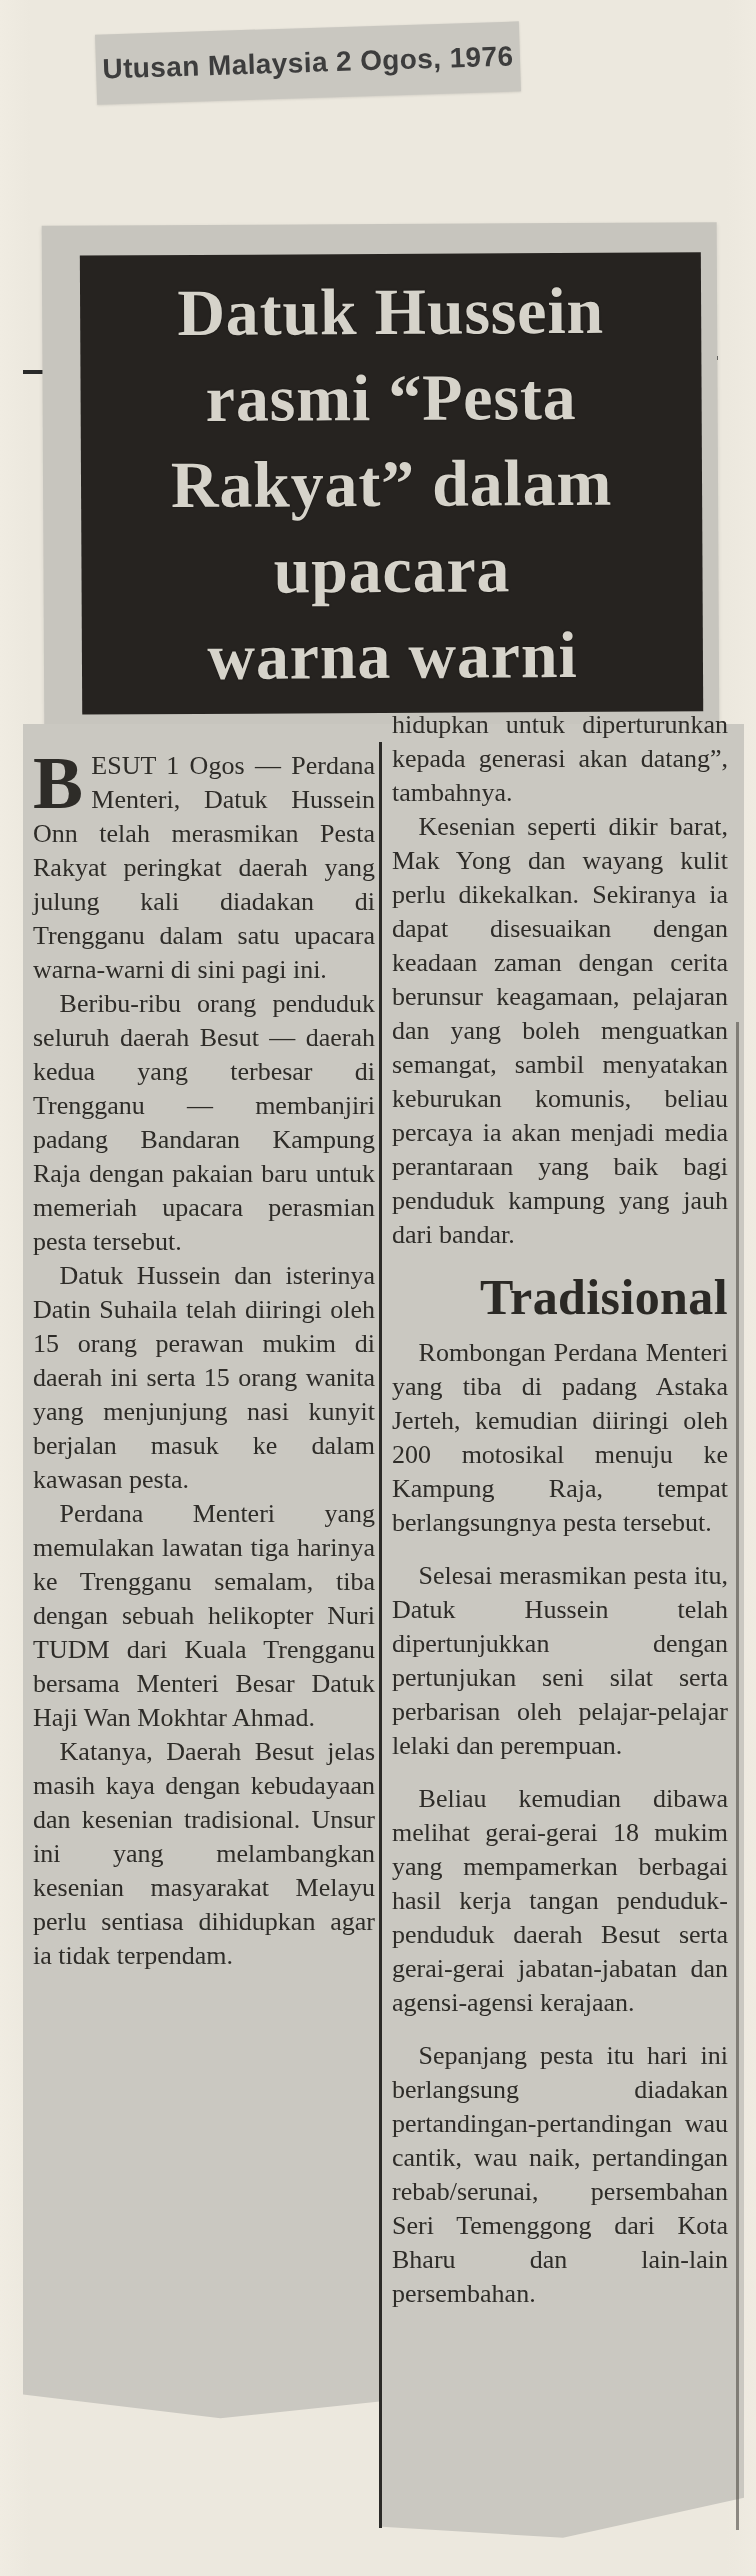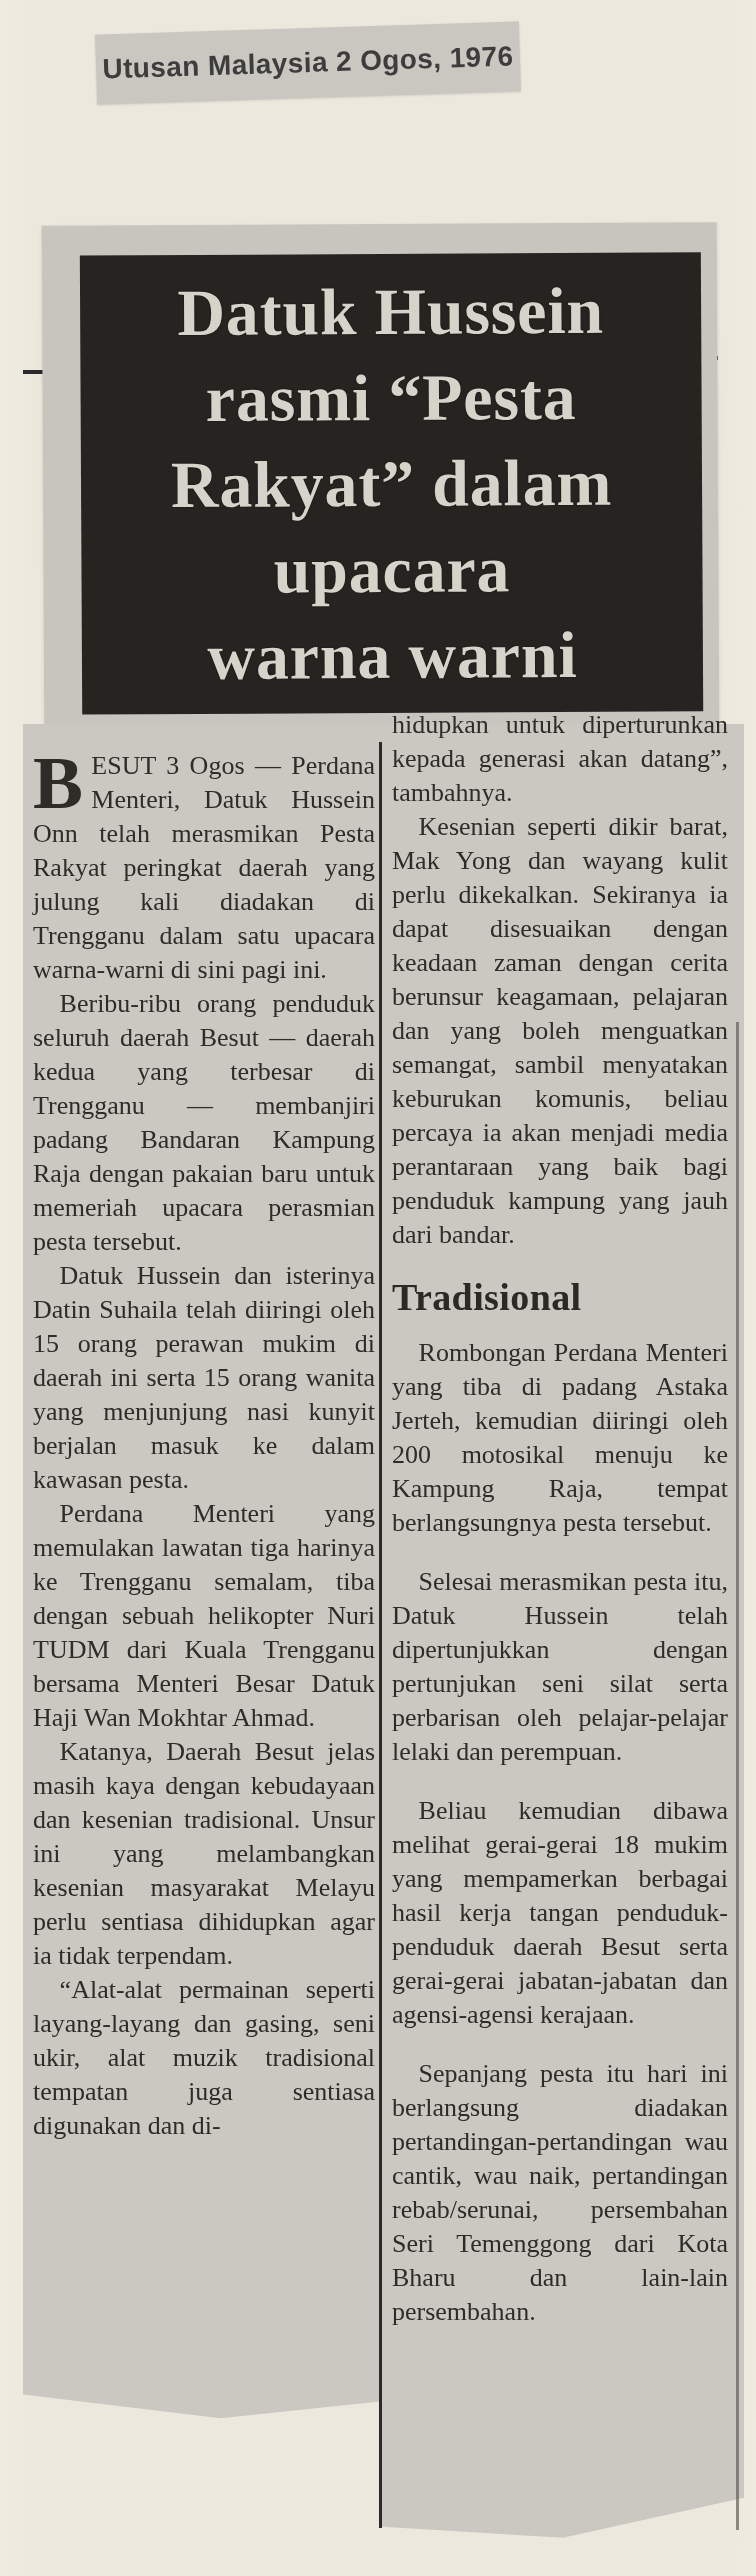--- a/index.html
+++ b/index.html
@@ -81,35 +81,35 @@
   .col{
     position:absolute;
     color:#2e2c28;
     font-size:26px;line-height:34px;
     text-align:justify;
   }
   .col-left{left:33px;top:749px;width:342px;}
   .col-right{left:392px;top:708px;width:336px;}
   .col p{margin:0;text-indent:26.6px;}
   .col p.no-indent{text-indent:0;}
-  .col p.gap{margin-top:25px;}
+  .col p.gap{margin-top:19px;}
 
   .dropcap{
     float:left;
     font-weight:bold;
     font-size:75px;line-height:61px;
     padding:3.3px 8.3px 0 0;
     color:#2e2c28;
   }
   .lede{text-indent:0 !important;}
 
   .subheading{
     margin:28px 0 21.6px 0;
-    font-size:38px;font-weight:bold;
-    text-align:left;text-indent:0;
+    font-size:50px;font-weight:bold;
+    text-align:right;text-indent:0;
     color:#2b2925;
     letter-spacing:0.4px;
   }
 </style>
 </head>
 <body>
 
 <div class="page">
 
   <div class="source-strip">
@@ -128,26 +128,25 @@
       <div class="hl">warna warni</div>
     </div>
   </div>
 
   <div class="body-bg-left"></div>
   <div class="body-bg-right"></div>
   <div class="divider"></div>
   <div class="edge-rule"></div>
 
   <div class="col col-left">
-    <p class="lede"><span class="dropcap">B</span><span>ESUT 3 Ogos — Perdana Menteri, Datuk Hussein Onn telah merasmikan Pesta Rakyat peringkat daerah yang julung kali diadakan di Trengganu dalam satu upacara warna-warni di sini pagi ini.</span></p>
+    <p class="lede"><span class="dropcap">B</span><span>ESUT 1 Ogos — Perdana Menteri, Datuk Hussein Onn telah merasmikan Pesta Rakyat peringkat daerah yang julung kali diadakan di Trengganu dalam satu upacara warna-warni di sini pagi ini.</span></p>
     <p>Beribu-ribu orang penduduk seluruh daerah Besut — daerah kedua yang terbesar di Trengganu — membanjiri padang Bandaran Kampung Raja dengan pakaian baru untuk memeriah upacara perasmian pesta tersebut.</p>
     <p>Datuk Hussein dan isterinya Datin Suhaila telah diiringi oleh 15 orang perawan mukim di daerah ini serta 15 orang wanita yang menjunjung nasi kunyit berjalan masuk ke dalam kawasan pesta.</p>
     <p>Perdana Menteri yang memulakan lawatan tiga harinya ke Trengganu semalam, tiba dengan sebuah helikopter Nuri TUDM dari Kuala Trengganu bersama Menteri Besar Datuk Haji Wan Mokhtar Ahmad.</p>
     <p>Katanya, Daerah Besut jelas masih kaya dengan kebudayaan dan kesenian tradisional. Unsur ini yang melambangkan kesenian masyarakat Melayu perlu sentiasa dihidupkan agar ia tidak terpendam.</p>
-    <p>“Alat-alat permainan seperti layang-layang dan gasing, seni ukir, alat muzik tradisional tempatan juga sentiasa digunakan dan di-</p>
   </div>
 
   <div class="col col-right">
     <p class="no-indent">hidupkan untuk diperturunkan kepada generasi akan datang”, tambahnya.</p>
     <p>Kesenian seperti dikir barat, Mak Yong dan wayang kulit perlu dikekalkan. Sekiranya ia dapat disesuaikan dengan keadaan zaman dengan cerita berunsur keagamaan, pelajaran dan yang boleh menguatkan semangat, sambil menyatakan keburukan komunis, beliau percaya ia akan menjadi media perantaraan yang baik bagi penduduk kampung yang jauh dari bandar.</p>
     <h2 class="subheading">Tradisional</h2>
     <p>Rombongan Perdana Menteri yang tiba di padang Astaka Jerteh, kemudian diiringi oleh 200 motosikal menuju ke Kampung Raja, tempat berlangsungnya pesta tersebut.</p>
     <p class="gap">Selesai merasmikan pesta itu, Datuk Hussein telah dipertunjukkan dengan pertunjukan seni silat serta perbarisan oleh pelajar-pelajar lelaki dan perempuan.</p>
     <p class="gap">Beliau kemudian dibawa melihat gerai-gerai 18 mukim yang mempamerkan berbagai hasil kerja tangan penduduk-penduduk daerah Besut serta gerai-gerai jabatan-jabatan dan agensi-agensi kerajaan.</p>
     <p class="gap">Sepanjang pesta itu hari ini berlangsung diadakan pertandingan-pertandingan wau cantik, wau naik, pertandingan rebab/serunai, persembahan Seri Temenggong dari Kota Bharu dan lain-lain persembahan.</p>

